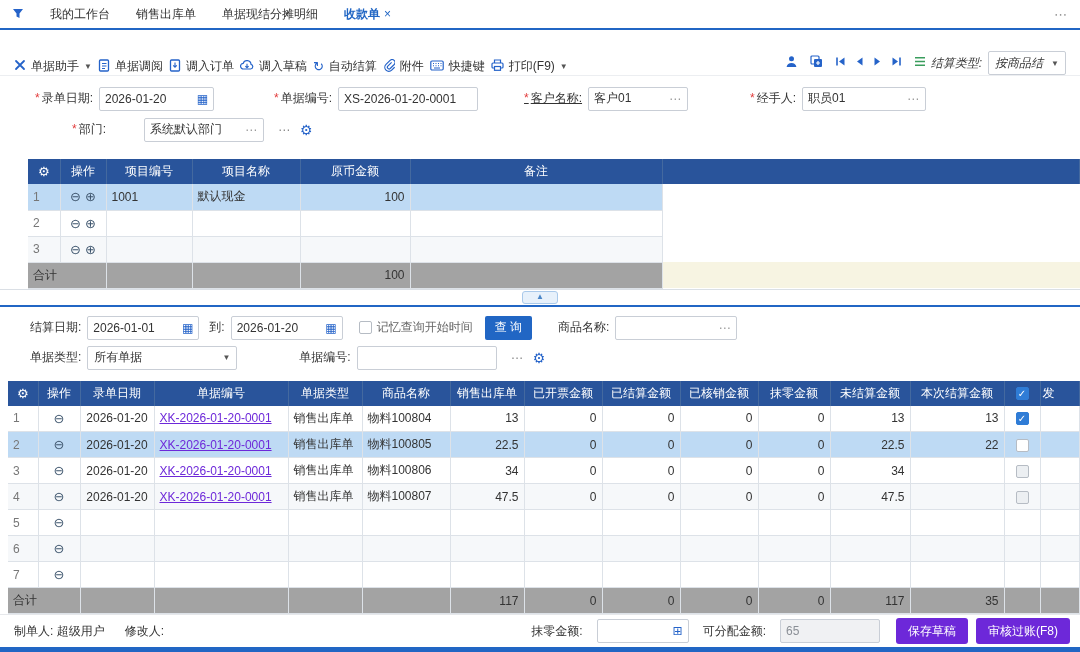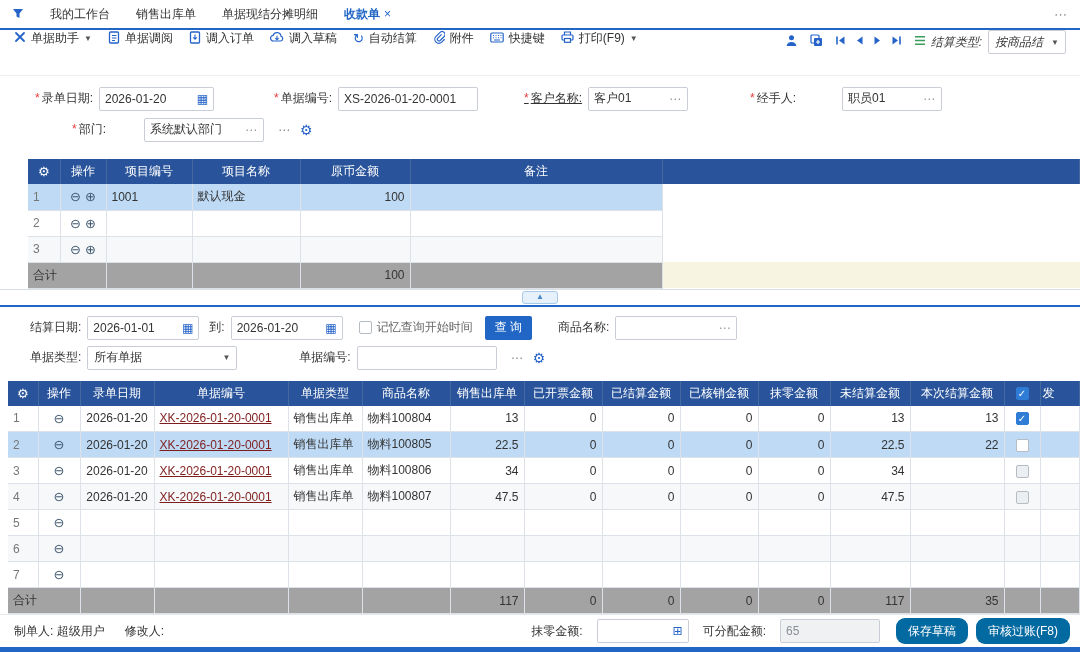--- a/index.html
+++ b/index.html
@@ -9,21 +9,21 @@
 
   
   .tabbar { height:30px; flex-shrink:0; display:flex; align-items:center; gap:26px;
     padding:0 12px; background:#fff; border-bottom:2px solid #2166c4; }
   .tab { height:100%; display:flex; align-items:center; gap:4px; cursor:pointer; color:#333; white-space:nowrap; }
   .tab.active { color:#2166c4; font-weight:bold; }
   .tab .close { font-weight:normal; color:#2166c4; }
   .tab-more { margin-left:auto; color:#999; font-size:13px; letter-spacing:1px; cursor:pointer; }
 
   
-  .toolbar { height:46px; flex-shrink:0; display:flex; align-items:flex-start; gap:16px;
+  .toolbar { height:46px; flex-shrink:0; display:flex; align-items:flex-end; gap:6px;
     padding:0 14px; border-bottom:1px solid #eceef1; }
   .tbtn { display:flex; align-items:center; gap:5px; cursor:pointer; white-space:nowrap; color:#333; }
   .caret { font-size:8px; color:#555; }
   .iglyph { color:#2563c9; font-size:13px; line-height:1; }
   .tb-right { margin-left:auto; display:flex; align-items:center; gap:12px;font-style:italic; }
   .navgroup { display:flex; align-items:center; gap:9px; }
   .selectbox { border:1px solid #c9ced6; border-radius:2px; height:24px; display:flex;
     align-items:center; justify-content:space-between; gap:8px; padding:0 6px; min-width:78px;
     background:#fff; cursor:pointer; }
 
@@ -53,21 +53,21 @@
   .t1 td.fillcell { border-right:none; border-bottom:none; background:#fff; }
   tr.alt td { background:#f6f8fa; }
   tr.sel td { background:#bedaf4; }
   .t1 tr.sel td.fillcell { background:#fff; }
   .rownum { color:#777; padding-left:6px; }
   .opcell { text-align:center; padding:0 2px; }
   .opicon { color:#3f566e; font-size:13px; cursor:pointer; margin:0 2px; }
   .num { text-align:right; }
   .ctr { text-align:center; }
   .gear-w { font-size:13px; }
-  .doclink { color:#7f1d1d; text-decoration:underline; cursor:pointer; }
+  .doclink { color:#6d28d9; text-decoration:underline; cursor:pointer; }
   tfoot td { background:#a3a3a3; border-color:#e8e4cf; height:23px; }
   .t1 tfoot td.fillcell { background:#f7f4e2; border:none; }
   .total-label { padding-left:8px; }
   .cb { display:inline-block; width:13px; height:13px; border:1px solid #b6bcc4; border-radius:2px;
     background:#fff; font-size:10px; line-height:12px; color:#fff; text-align:center; vertical-align:middle; cursor:pointer; }
   .cb.checked { background:#2f7cd6; border-color:#2f7cd6; }
   .cb.disabled { background:#eceff2; }
   .cbcell { text-align:center; }
   .c-part { text-align:left; padding-left:8px; border-right:none; }
 
@@ -86,21 +86,21 @@
   .chk { width:13px; height:13px; border:1px solid #b6bcc4; border-radius:2px; background:#fff;
     display:inline-block; margin-right:5px; cursor:pointer; }
   .chklabel { color:#666; }
 
   
   .footer { flex:1; min-height:30px; display:flex; align-items:center; padding:0 10px 0 14px;
     border-top:1px solid #e6e8eb; }
   .f-left { display:flex; align-items:flex-end; gap:20px; }
   .f-right { margin-left:auto; display:flex; align-items:center; gap:8px; }
   .ro { background:#f0f1f3; color:#8a8f96; }
-  .btn { height:26px; padding:0 12px; background:#0369a1; color:#fff; border:none; border-radius:9px;
+  .btn { height:26px; padding:0 12px; background:#6d28d9; color:#fff; border:none; border-radius:3px;
     cursor:pointer; font-size:12px; white-space:nowrap; }
   .bottombar { height:5px; flex-shrink:0; background:#2166c4; }
 </style>
 </head>
 <body>
 
 <div class="app">
 
   <div class="tabbar">
     <span>
@@ -236,21 +236,21 @@
       </div>
       <div class="fld" style="margin-left:46px;">
         <span class="flabel ul"><span class="req">*</span><span>客户名称:</span></span>
         <div class="input" style="width:100px;">
           <span class="val">客户01</span>
           <span class="dots">⋯</span>
         </div>
       </div>
       <div class="fld" style="margin-left:62px;">
         <span class="flabel"><span class="req">*</span><span>经手人:</span></span>
-        <div class="input" style="width:100px;margin-left:40px;">
+        <div class="input" style="width:124px;">
           <span class="val">职员01</span>
           <span class="dots">⋯</span>
         </div>
       </div>
     </div>
     <div class="frow">
       <div class="fld" style="margin-left:72px;gap:32px;">
         <span class="flabel"><span class="req">*</span><span>部门:</span></span>
         <div class="input" style="width:120px;">
           <span class="val">系统默认部门</span>

